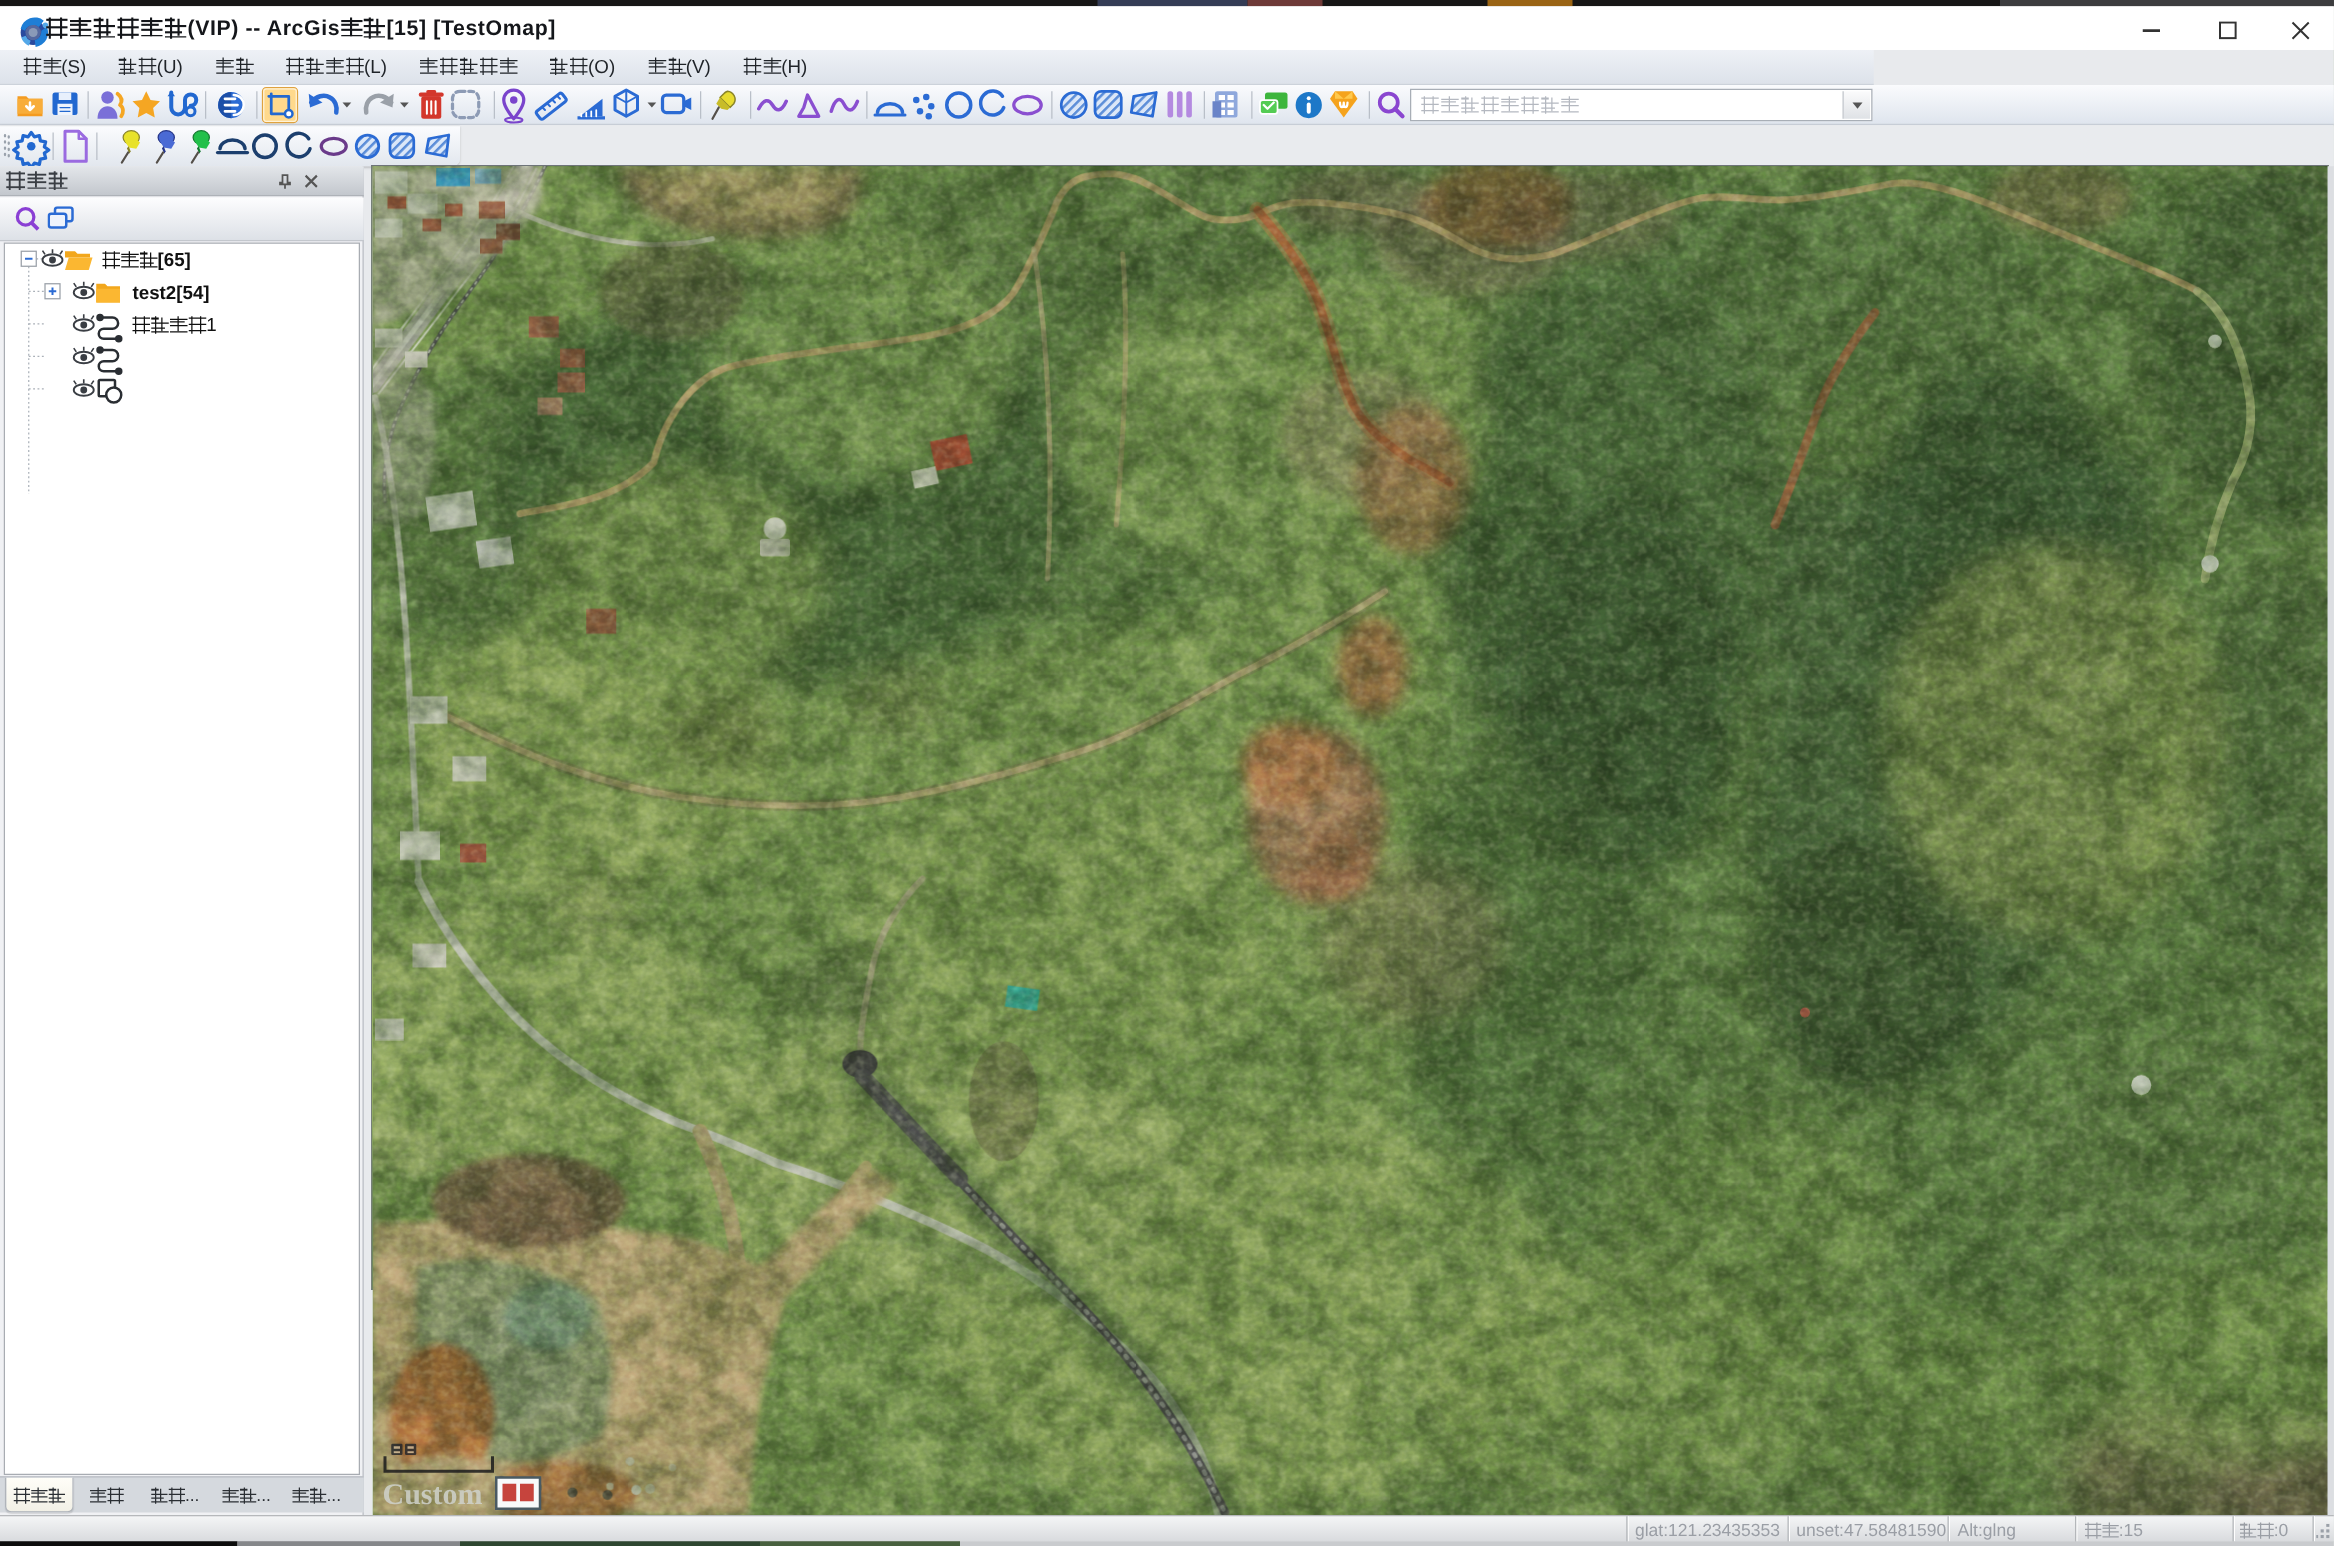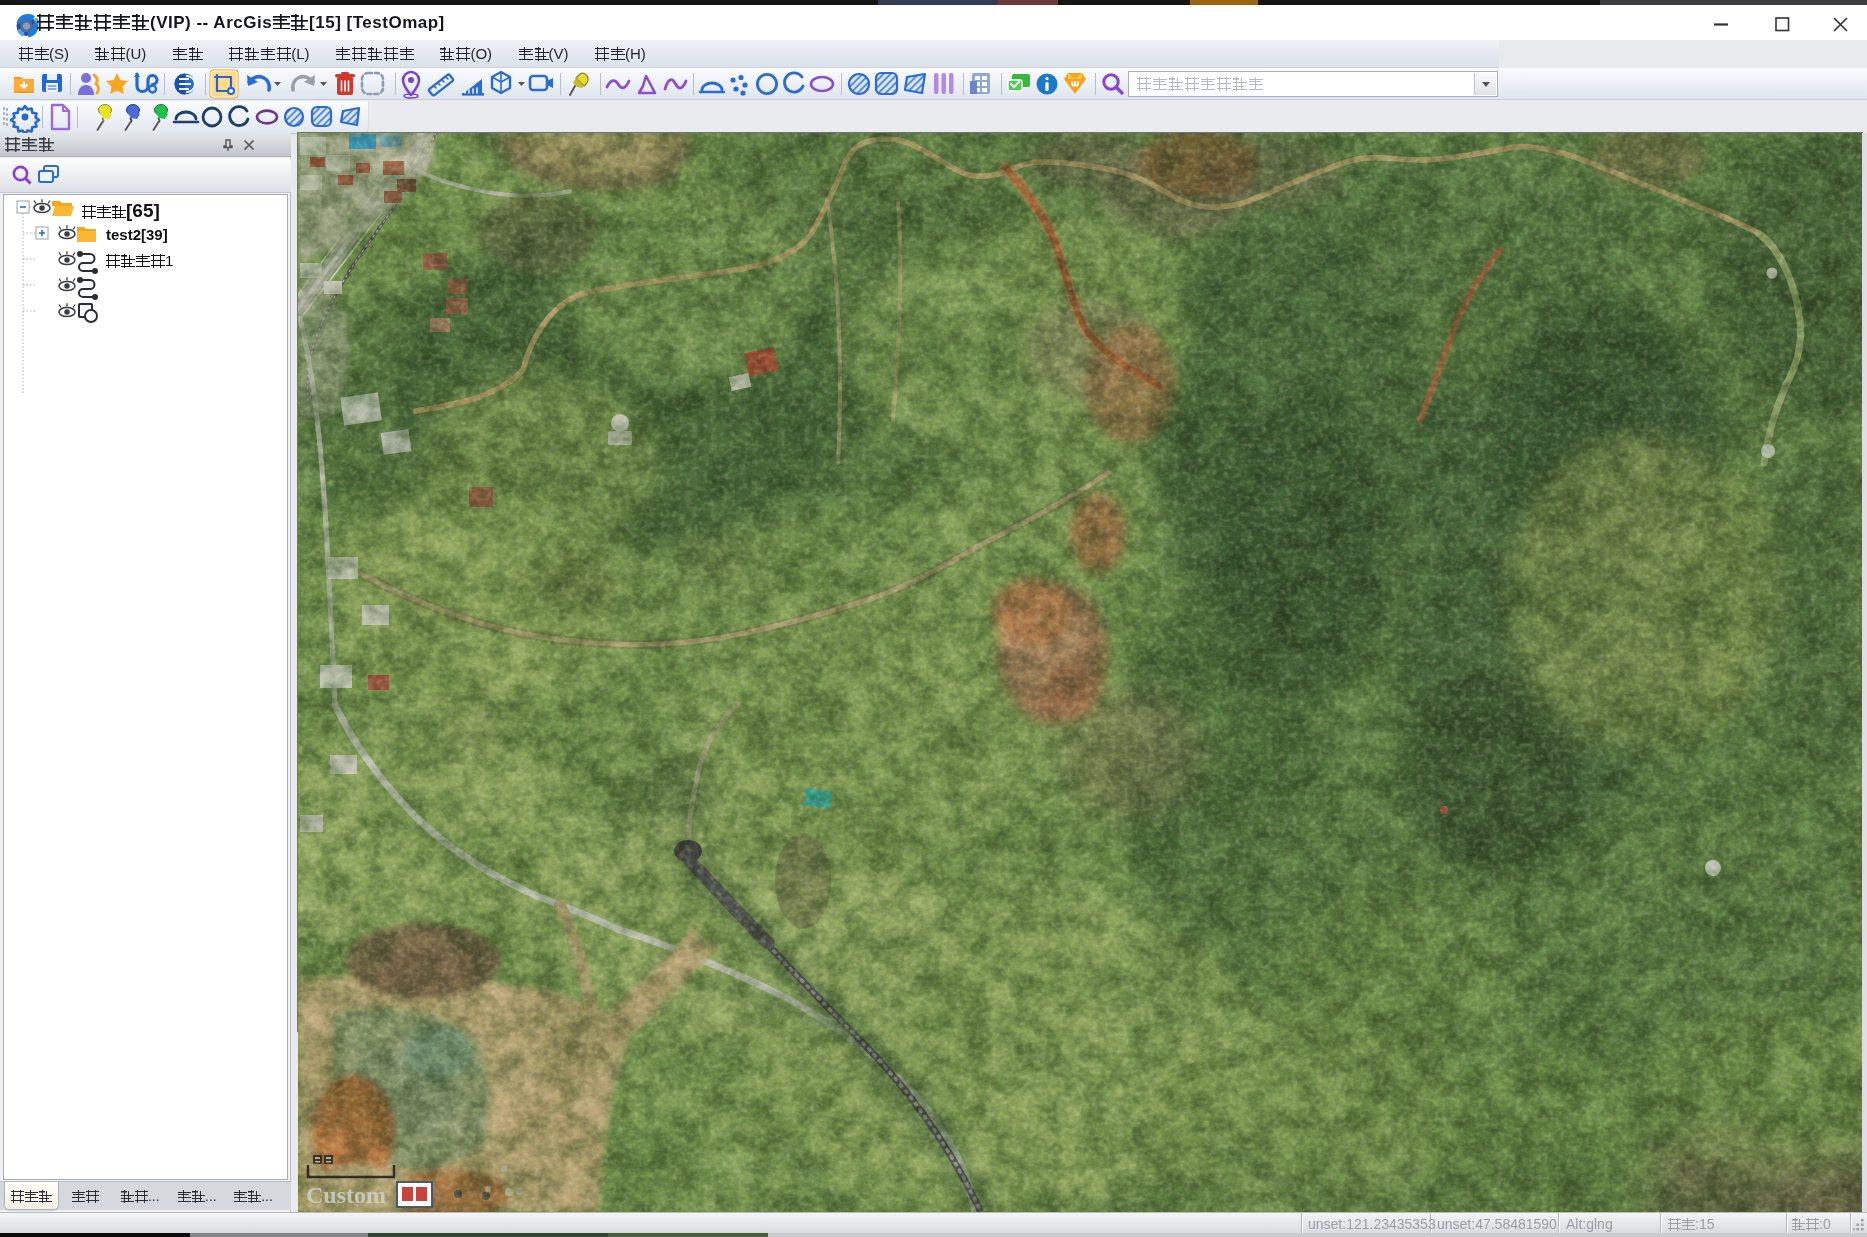--- a/index.html
+++ b/index.html
@@ -412,22 +412,22 @@
             <path d="M2 3 h10 a4.5 4.5 0 0 1 0 9 h-7 a4 4 0 0 0 0 8 h11"></path>
             <circle cx="2" cy="3" r="2" fill="#2a2e33"></circle>
             <circle cx="17" cy="20" r="2" fill="#2a2e33"></circle>
           </g>
         <g transform="translate(74,108)" fill="none" stroke="#2a2e33" stroke-width="2">
             <rect x="1" y="1" width="13" height="13" rx="1"></rect>
             <circle cx="13" cy="13" r="6" fill="#fff"></circle>
           </g>
       </g>
     </svg>
-    <span class="abs" style="left:78px;top:5px;font-weight:bold;font-size:19px;color:#111"><i class="k" style="width:14px;height:14px;margin-right:1px;vertical-align:-2px"></i><i class="k k2" style="width:14px;height:14px;margin-right:1px;vertical-align:-2px"></i><i class="k k3" style="width:14px;height:14px;vertical-align:-2px"></i>[65]</span>
-    <span class="abs" style="left:102px;top:31px;font-weight:bold;font-size:15px;color:#111">test2[39]</span>
+    <span class="abs" style="left:78px;top:5px;font-weight:bold;font-size:15px;color:#111"><i class="k" style="width:14px;height:14px;margin-right:1px;vertical-align:-2px"></i><i class="k k2" style="width:14px;height:14px;margin-right:1px;vertical-align:-2px"></i><i class="k k3" style="width:14px;height:14px;vertical-align:-2px"></i>[65]</span>
+    <span class="abs" style="left:102px;top:31px;font-weight:bold;font-size:15px;color:#111">test2[54]</span>
     <span class="abs" style="left:102px;top:57px;font-size:15px;color:#111"><i class="k" style="width:14px;height:14px;margin-right:1px;vertical-align:-2px"></i><i class="k k3" style="width:14px;height:14px;margin-right:1px;vertical-align:-2px"></i><i class="k k2" style="width:14px;height:14px;margin-right:1px;vertical-align:-2px"></i><i class="k" style="width:14px;height:14px;vertical-align:-2px"></i>1</span>
   </div>
   <div class="abs" id="ptabs">
     <span class="tab tabsel" style="margin-left:4px;padding:0 6px"><i class="k" style="width:13px;height:13px;margin-right:1px;vertical-align:-2px"></i><i class="k k2" style="width:13px;height:13px;margin-right:1px;vertical-align:-2px"></i><i class="k k3" style="width:13px;height:13px;vertical-align:-2px"></i></span>
     <span class="tab" style="margin-left:9px"><i class="k k2" style="width:13px;height:13px;margin-right:1px;vertical-align:-2px"></i><i class="k" style="width:13px;height:13px;vertical-align:-2px"></i></span>
     <span class="tab" style="margin-left:17px"><i class="k k3" style="width:13px;height:13px;margin-right:1px;vertical-align:-2px"></i><i class="k" style="width:13px;height:13px;vertical-align:-2px"></i>...</span>
     <span class="tab" style="margin-left:14px"><i class="k k2" style="width:13px;height:13px;margin-right:1px;vertical-align:-2px"></i><i class="k k3" style="width:13px;height:13px;vertical-align:-2px"></i>...</span>
     <span class="tab" style="margin-left:13px"><i class="k k2" style="width:13px;height:13px;margin-right:1px;vertical-align:-2px"></i><i class="k k3" style="width:13px;height:13px;vertical-align:-2px"></i>...</span>
   </div>
 </div>
@@ -657,21 +657,21 @@
 </svg>
 </div>
 <div class="abs" id="rightedge"></div>
 <div class="abs" id="statusbar">
 <span class="sseg" style="left:1301px;width:129px"></span>
 <span class="sseg" style="left:1430px;width:128px"></span>
 <span class="sseg" style="left:1558px;width:102px"></span>
 <span class="sseg" style="left:1660px;width:126px"></span>
 <span class="sseg" style="left:1786px;width:64px"></span>
 <span class="sseg" style="left:1850px;width:17px"></span>
-<span class="abs" style="left:1308px;top:3px">unset:121.23435353</span>
+<span class="abs" style="left:1308px;top:3px">glat:121.23435353</span>
 <span class="abs" style="left:1437px;top:3px">unset:47.58481590</span>
 <span class="abs" style="left:1566px;top:3px">Alt:glng</span>
 <span class="abs" style="left:1668px;top:3px;color:#9a9ea5"><i class="k" style="width:13px;height:13px;margin-right:1px;vertical-align:-2px"></i><i class="k k2" style="width:13px;height:13px;vertical-align:-2px"></i>:15</span>
 <span class="abs" style="left:1792px;top:3px;color:#9a9ea5"><i class="k k3" style="width:13px;height:13px;margin-right:1px;vertical-align:-2px"></i><i class="k" style="width:13px;height:13px;vertical-align:-2px"></i>:0</span>
 <svg class="abs" style="left:1853px;top:6px" width="12" height="12">
       <g fill="#9aa0a8">
         <rect x="8" y="0" width="2.5" height="2.5"></rect>
         <rect x="8" y="4.5" width="2.5" height="2.5"></rect>
         <rect x="8" y="9" width="2.5" height="2.5"></rect>
         <rect x="3.5" y="4.5" width="2.5" height="2.5"></rect>

